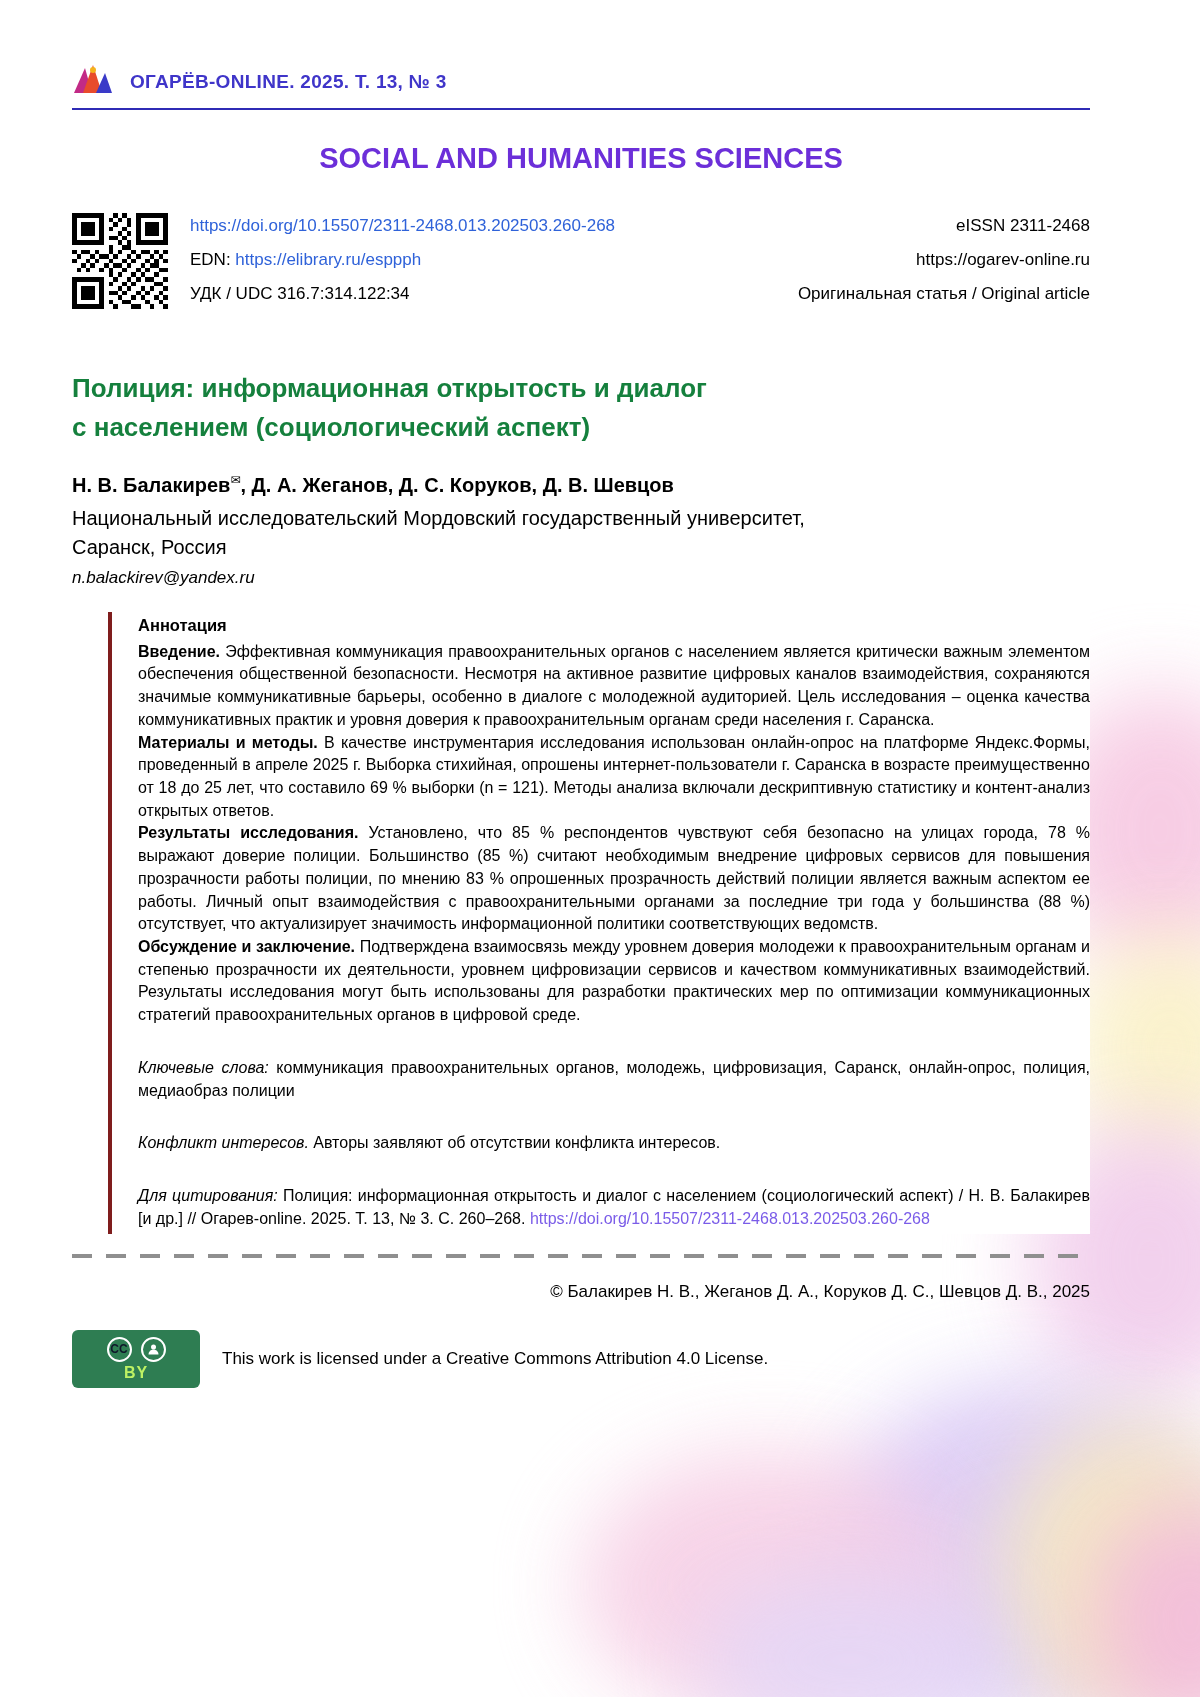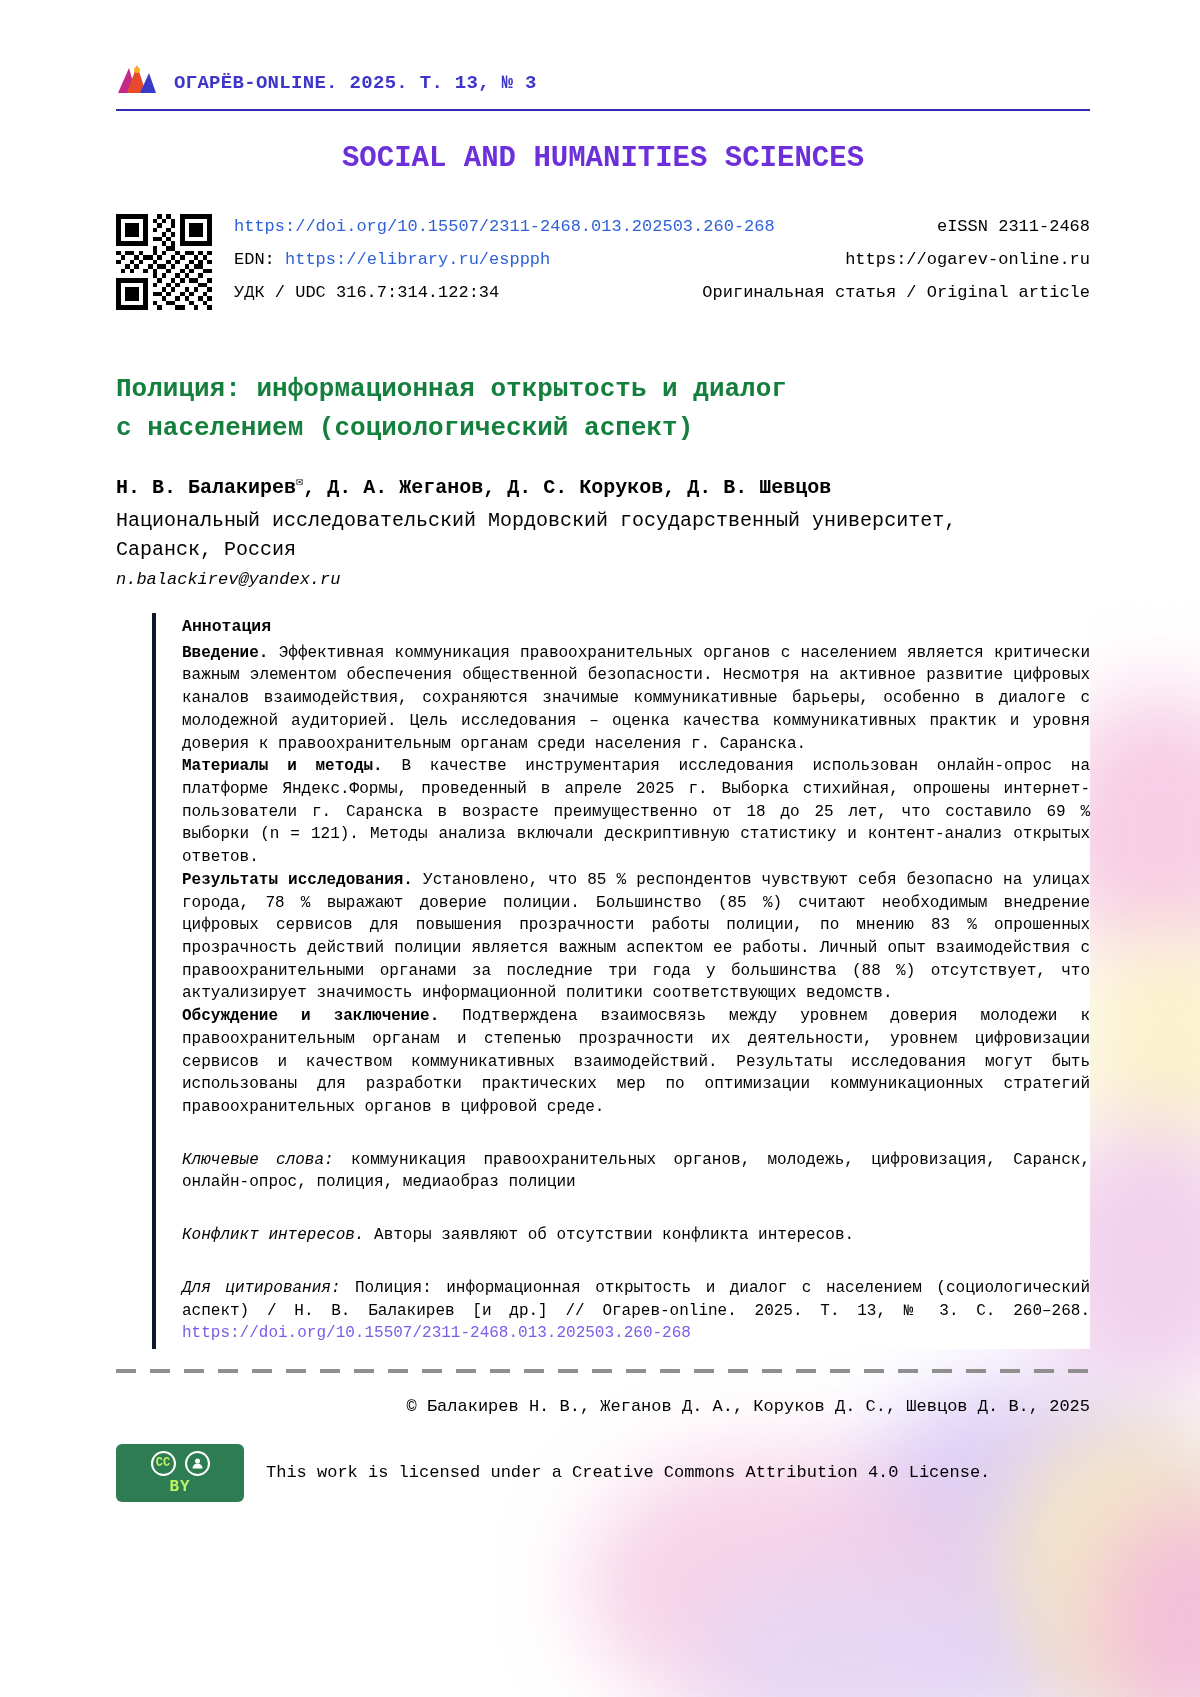--- a/index.html
+++ b/index.html
@@ -17,21 +17,21 @@
   .blob { position:absolute; border-radius:50%; filter:blur(42px); opacity:.85; }
   .b1 { left:1045px; top:690px;  width:230px; height:280px; background:#f6c5e0; }
   .b2 { left:1070px; top:930px;  width:200px; height:240px; background:#faf0c4; }
   .b3 { left:1030px; top:1120px; width:240px; height:280px; background:#f0c9ea; }
   .b4 { left:830px;  top:1380px; width:400px; height:340px; background:#d7c5f5; }
   .b5 { left:580px;  top:1450px; width:380px; height:270px; background:#f6cde4; }
   .b6 { left:1000px; top:1420px; width:260px; height:300px; background:#f8ecbe; }
   .b7 { left:700px;  top:1570px; width:300px; height:180px; background:#e4d7f7; }
   .b8 { left:1090px; top:1500px; width:200px; height:240px; background:#f3b9dc; }
 
-  .page { position:relative; z-index:1; padding:64px 110px 0 116px;font-family:Liberation Mono, monospace; }
+  .page { position:relative; z-index:1; padding:64px 110px 0 72px; }
 
   
   .header { display:flex; align-items:center; gap:14px; }
   .journal-title { font-size:19px; font-weight:bold; color:#3f35c9; letter-spacing:.3px; }
   .header-rule { border:0; border-top:2px solid #2f2bb5; margin:8px 0 0 0; }
 
   .section-title {
     margin-top:28px; text-align:center;
     color:#6c2fd9; font-size:29px; font-weight:bold; line-height:1.4;
   }
@@ -48,21 +48,21 @@
     font-size:26px; font-weight:bold; line-height:1.5;
   }
   .authors { margin-top:26px; font-size:20px; font-weight:bold; }
   .authors sup { font-size:12px; }
   .affiliation { margin-top:8px; font-size:20px; line-height:1.45; }
   .email { margin-top:6px; font-size:17px; font-style:italic; }
 
   
   .abstract {
     margin-top:24px; margin-left:36px;
-    border-left:4px solid #0f172a;
+    border-left:4px solid #7f1d1d;
     padding:2px 0 4px 26px;
     background:#fff;
     font-size:16px; line-height:1.42;
   }
   .abstract h3 { margin:0 0 3px 0; font-size:16.5px; }
   .ab-p { margin:0; text-align:justify; hyphens:auto; }
   .ab-p.spaced { margin-top:30px; }
   .cite-link { color:#7a5ce8; text-decoration:none; cursor:pointer; }
 
   .dashes {
@@ -74,21 +74,21 @@
 
   .license { margin-top:28px; display:flex; align-items:center; gap:22px; }
   .cc-badge {
     width:128px; height:58px; background:#2e7d52; border-radius:6px;
     display:flex; flex-direction:column; align-items:center; justify-content:center; gap:2px;
     flex:0 0 auto;
   }
   .cc-circles { display:flex; gap:9px; }
   .cc-circle {
     width:25px; height:25px; border:2px solid #fff; border-radius:50%;
-    color:#bef264; display:flex; align-items:center; justify-content:center;
+    color:#0f172a; display:flex; align-items:center; justify-content:center;
     font-weight:bold; font-size:12px;
   }
   .cc-by { color:#bef264; font-weight:bold; font-size:16px; letter-spacing:1px; }
   .license-text { font-size:17px; line-height:1.55; }
 
   .page-number { margin-top:34px; font-size:21px; font-weight:bold; color:#6c2fd9; }
 </style>
 </head>
 <body>
 

